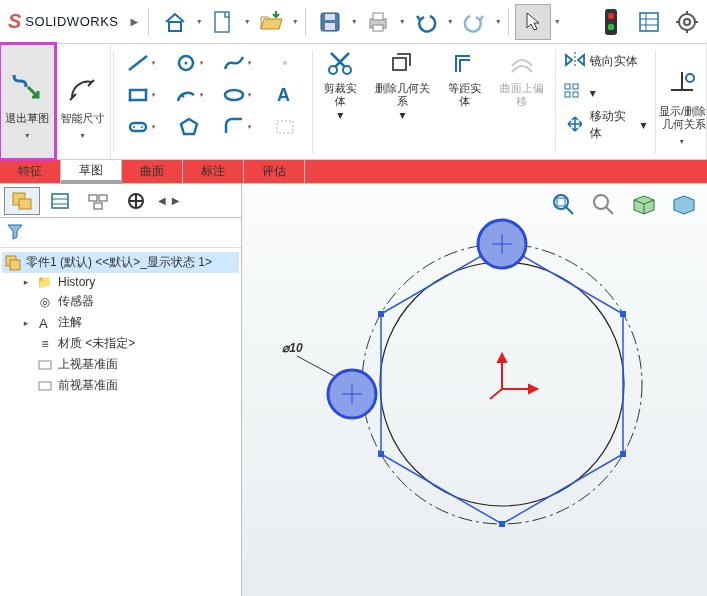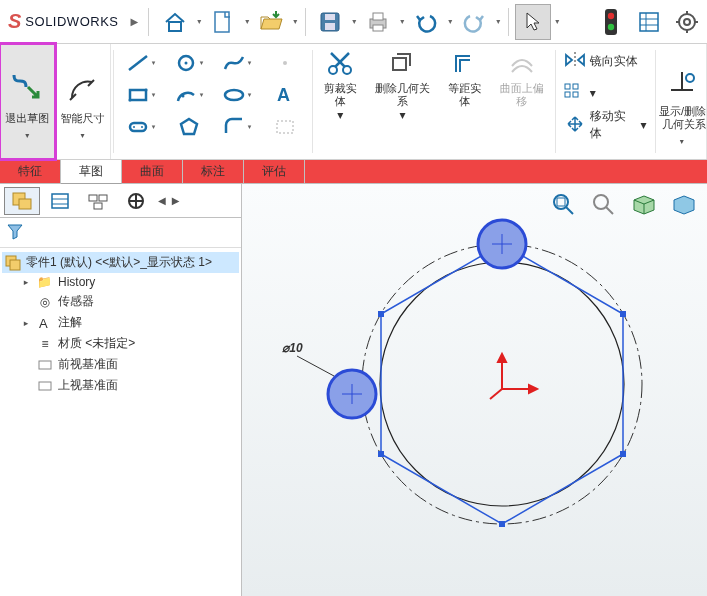--- a/index.html
+++ b/index.html
@@ -28,21 +28,21 @@
 .mini .dd3 { font-size: 7px; color: #666; margin-left: 2px; }
 .ribbon-sep { width: 1px; background: #e4e4e4; margin: 6px 2px; }
 .ribbon-col { display: flex; flex-direction: column; align-items: center; padding: 2px 4px; }
 .ribbon-col .tool-icon { height: 34px; display: flex; align-items: center; }
 .ribbon-col .lbl { font-size: 11px; text-align: center; line-height: 13px; margin-top: 2px; }
 .ribbon-row-item { display: flex; align-items: center; gap: 4px; height: 26px; padding: 0 4px; cursor: pointer; }
 .ribbon-rows { display: flex; flex-direction: column; padding: 4px 2px; gap: 6px; }
 
 .tabs { height: 24px; background: #ef4444; display: flex; border-bottom: 1px solid #c0c0c0; }
 .tab { padding: 0 18px; display: flex; align-items: center; font-size: 12px; border-right: 1px solid #c0c0c0; cursor: pointer; }
-.tab.active { background: #fff; border-bottom: 1px solid #a3a3a3; margin-bottom: -1px; }
+.tab.active { background: #fff; border-bottom: 4px solid #a3a3a3; margin-bottom: -1px; }
 
 .workspace { display: flex; height: 412px; }
 .sidepanel { width: 242px; background: #fff; border-right: 1px solid #c0c0c0; display: flex; flex-direction: column; }
 .sp-toolbar { height: 34px; border-bottom: 1px solid #c0c0c0; display: flex; align-items: center; padding: 0 4px; gap: 2px; }
 .sp-tab { width: 36px; height: 28px; display: flex; align-items: center; justify-content: center; cursor: pointer; border: 1px solid transparent; }
 .sp-tab.active { border: 1px solid #888; background: #e8f0f8; }
 .sp-nav { font-size: 10px; color: #555; padding: 0 2px; cursor: pointer; }
 .filter-row { padding: 4px 6px; border-bottom: 1px solid #ddd; }
 .tree { padding: 4px 2px; overflow: auto; flex: 1; }
 .tree-item { display: flex; align-items: center; gap: 4px; padding: 2px 2px; font-size: 12px; cursor: pointer; }
@@ -429,30 +429,30 @@
           <span class="tree-icon">≡</span>
           <span>材质 &lt;未指定&gt;</span>
         </div>
       <div class="tree-item indent1">
           <span class="exp"></span>
           <span class="tree-icon">
             <svg width="14" height="14">
               <rect x="1" y="3" width="12" height="8" fill="none" stroke="#888"></rect>
             </svg>
           </span>
-          <span>前视基准面</span>
+          <span>上视基准面</span>
         </div>
       <div class="tree-item indent1">
           <span class="exp"></span>
           <span class="tree-icon">
             <svg width="14" height="14">
               <rect x="1" y="3" width="12" height="8" fill="none" stroke="#888"></rect>
             </svg>
           </span>
-          <span>上视基准面</span>
+          <span>前视基准面</span>
         </div>
     </div>
   </div>
 
   <div class="canvas">
     <div class="view-toolbar">
       <div class="view-btn">
           <svg width="26" height="24">
             <circle cx="10" cy="10" r="7" fill="none" stroke="#1b6fa8" stroke-width="2"></circle>
             <line x1="15" y1="15" x2="22" y2="22" stroke="#1b6fa8" stroke-width="2"></line>

